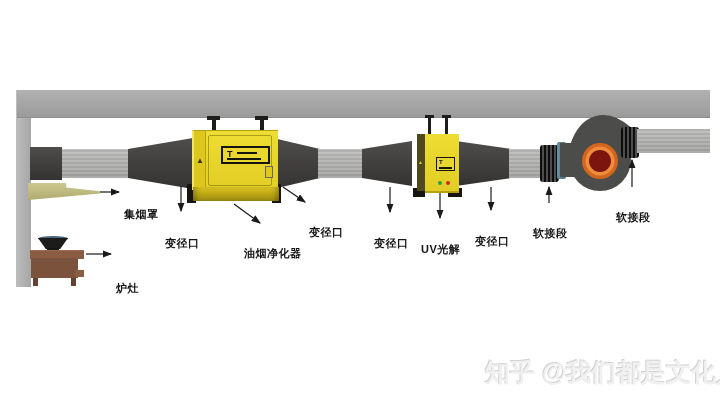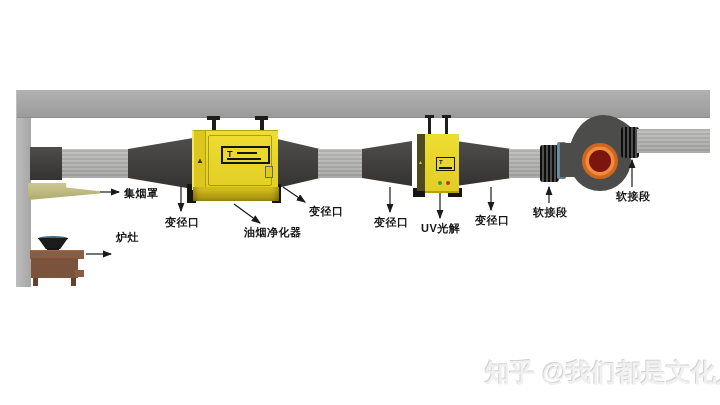--- a/index.html
+++ b/index.html
@@ -2,21 +2,21 @@
 <html><head>
 <meta charset="utf-8">
 <style>
   html,body{margin:0;padding:0;}
   body{background:#fff;font-family:"Liberation Sans",sans-serif;}
   #canvas{position:relative;width:720px;height:405px;background:#ffffff;overflow:hidden;}
   .abs{position:absolute;}
   .duct-light{background:repeating-linear-gradient(0deg,rgba(255,255,255,.07) 0 2px,rgba(0,0,0,.06) 2px 4px),linear-gradient(180deg,#bdbdbb,#a5a5a3);}
   .duct-dark{background:linear-gradient(180deg,#4e4d4b,#343331);}
   .bellows{background:repeating-linear-gradient(90deg,#0d0d0d 0 2px,#4e4e4e 2px 4px);border-radius:3px;}
-  .lbl{position:absolute;font-size:11px;font-weight:700;color:#141414;letter-spacing:.5px;white-space:nowrap;}
+  .lbl{position:absolute;font-size:11px;font-weight:700;color:#141414;letter-spacing:.5px;white-space:nowrap;margin-top:21px;}
   .yellow-box{background:linear-gradient(180deg,#eedd33,#e2cd24);}
   .foot{background:#17150e;}
   .cap{background:#1d1d1b;}
   .rod{background:#1d1d1b;}
   .plate{border:2px solid #151510;background:#e9d62e;box-sizing:border-box;}
   .bar{background:#151510;position:absolute;}
   .watermark{position:absolute;font-weight:700;color:#f0f0f0;text-shadow:-1px -1px 0 #d2d2d2,1px 1px 0 #ffffff;white-space:nowrap;}
 </style>
 </head>
 <body>
@@ -113,21 +113,21 @@
       <line x1="283" y1="187" x2="305" y2="202" marker-end="url(#ah)"></line>
       <line x1="390" y1="187" x2="390" y2="212" marker-end="url(#ah)"></line>
       <line x1="440" y1="193" x2="440" y2="218" marker-end="url(#ah)"></line>
       <line x1="491" y1="187" x2="491" y2="210" marker-end="url(#ah)"></line>
       <line x1="549" y1="203" x2="549" y2="187" marker-end="url(#ah)"></line>
       <line x1="632" y1="187" x2="632" y2="160" marker-end="url(#ah)"></line>
     </g>
   </svg>
 
   <div class="lbl" style="left:124px;top:186px;">集烟罩</div>
-  <div class="lbl" style="left:116px;top:230px;">炉灶</div>
+  <div class="lbl" style="left:116px;top:260px;">炉灶</div>
   <div class="lbl" style="left:165px;top:215px;">变径口</div>
   <div class="lbl" style="left:244px;top:225px;">油烟净化器</div>
   <div class="lbl" style="left:309px;top:204px;">变径口</div>
   <div class="lbl" style="left:374px;top:215px;">变径口</div>
   <div class="lbl" style="left:421px;top:221px;">UV光解</div>
   <div class="lbl" style="left:475px;top:213px;">变径口</div>
   <div class="lbl" style="left:533px;top:205px;">软接段</div>
   <div class="lbl" style="left:616px;top:189px;">软接段</div>
 
   <div class="watermark" style="left:485px;top:356px;font-size:25px;">

